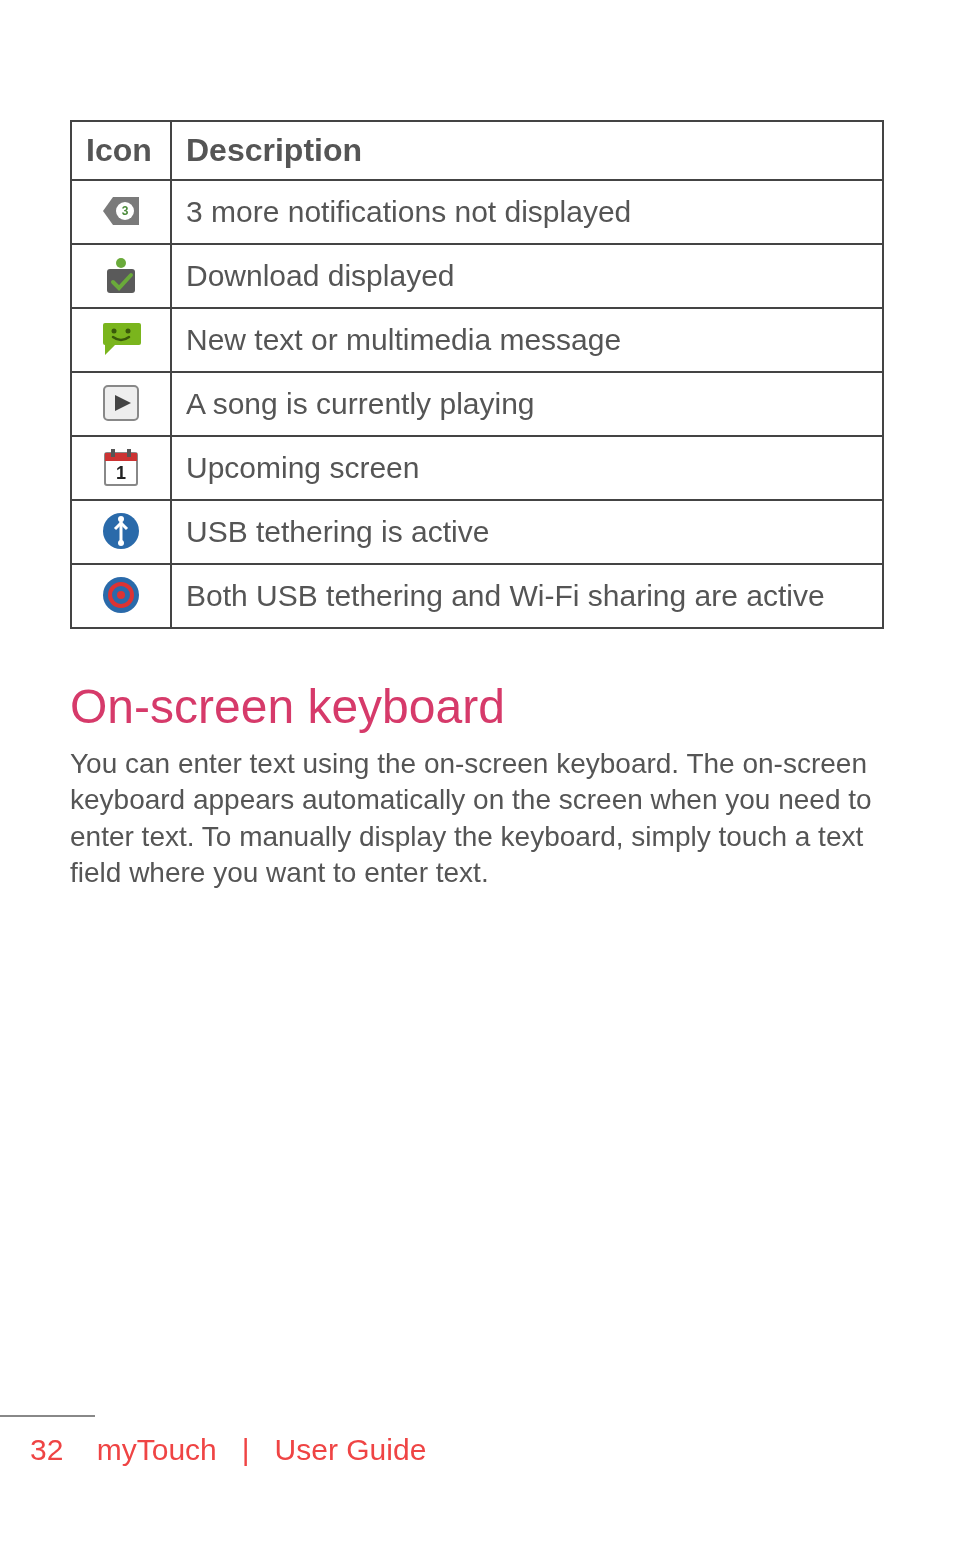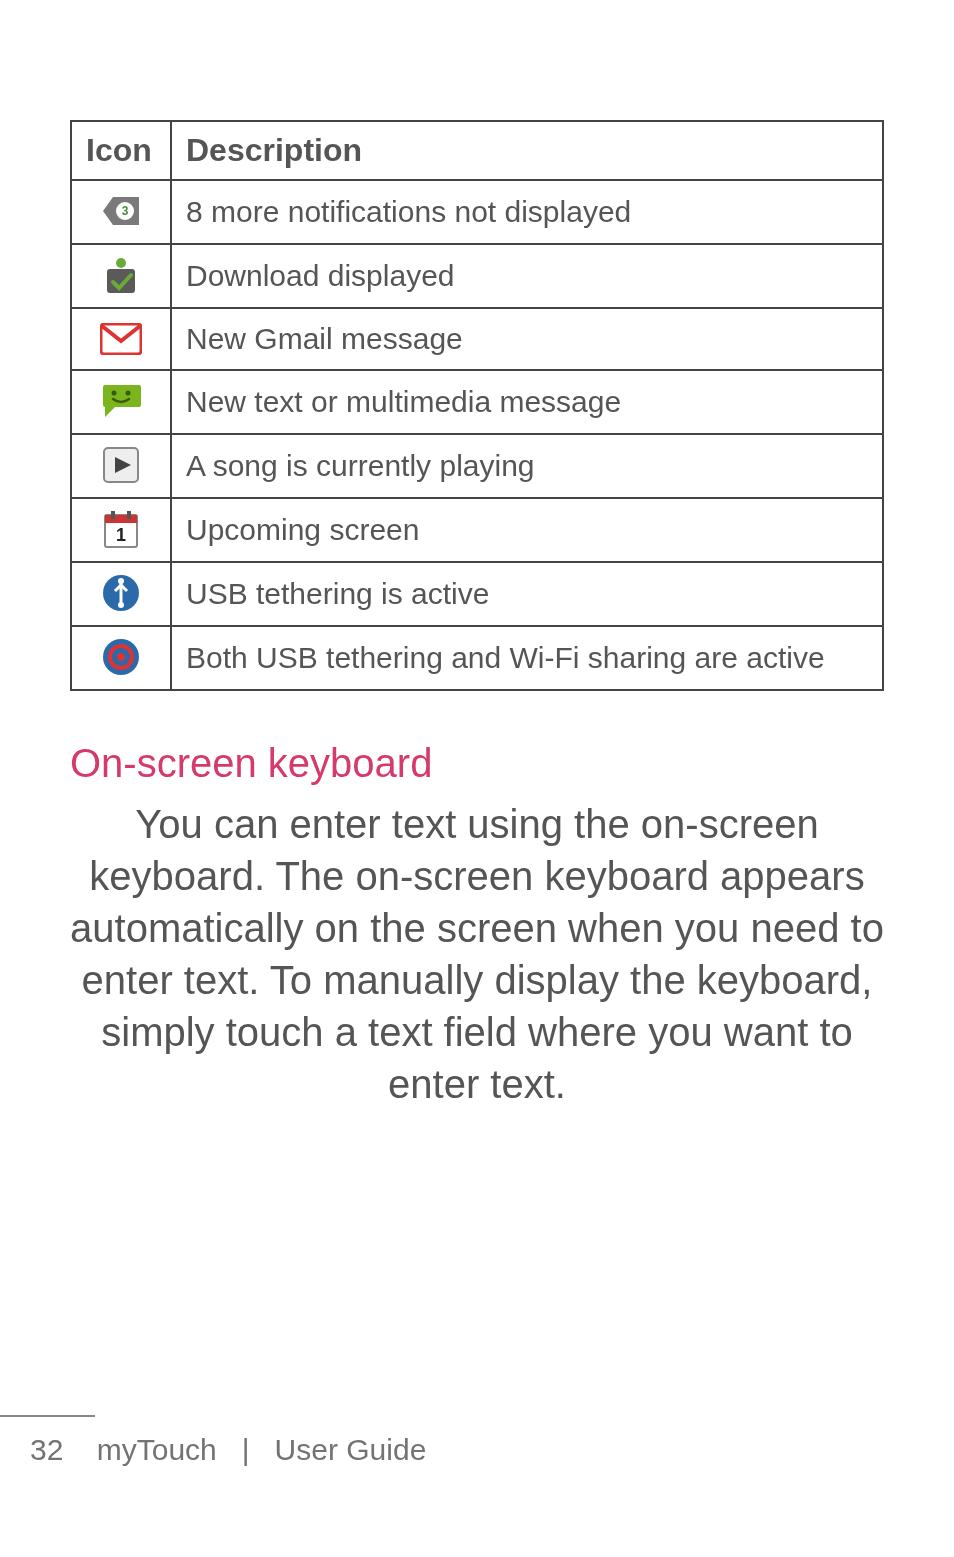--- a/index.html
+++ b/index.html
@@ -49,50 +49,49 @@
   }
   .icon-box {
     display: inline-flex;
     align-items: center;
     justify-content: center;
     width: 44px;
     height: 44px;
   }
   h2.section-title {
     color: #d63a6a;
-    font-size: 40px;
+    font-size: 48px;
     font-weight: 500;
     margin: 50px 0 12px 0;
   }
   p.body-text {
-    font-size: 40px;
+    font-size: 28px;
     font-weight: 300;
     color: #555;
     line-height: 1.3;
     margin: 0;
-    text-align: center;
   }
   .footer {
     position: absolute;
     bottom: 90px;
     left: 0;
     right: 0;
     padding: 0 70px 0 0;
   }
   .footer-line {
     border-top: 2px solid #888;
     width: 95px;
     position: absolute;
     top: -18px;
     left: 0;
   }
   .footer-text {
     font-size: 30px;
     font-weight: 300;
-    color: #737373;
+    color: #ef4444;
     padding-left: 30px;
   }
 </style>
 </head>
 <body>
 
 <div class="page">
   <table class="icon-table">
     <thead>
       <tr>
@@ -105,48 +104,37 @@
       <tr>
         <td class="icon-cell">
           <span class="icon-box">
             <svg width="40" height="40" viewBox="0 0 40 40">
               <path d="M2 20 L12 6 L38 6 L38 34 L12 34 Z" fill="#7a7a7a"></path>
               <circle cx="24" cy="20" r="9" fill="#fff"></circle>
               <text x="24" y="24" font-size="12" font-weight="bold" text-anchor="middle" fill="#4a8a3a">3</text>
             </svg>
           </span>
         </td>
-        <td class="desc-cell">8 more notifications not displayed</td>
+        <td class="desc-cell">3 more notifications not displayed</td>
       </tr>
 
 
       <tr>
         <td class="icon-cell">
           <span class="icon-box">
             <svg width="40" height="40" viewBox="0 0 40 40">
               <circle cx="20" cy="8" r="5" fill="#6aaa3a"></circle>
               <rect x="6" y="14" width="28" height="24" rx="3" fill="#5a5a5a"></rect>
               <path d="M12 27 L18 33 L30 20" stroke="#6aaa3a" stroke-width="4" fill="none" stroke-linecap="round"></path>
             </svg>
           </span>
         </td>
         <td class="desc-cell">Download displayed</td>
       </tr>
 
-      <tr>
-        <td class="icon-cell">
-          <span class="icon-box">
-            <svg width="42" height="32" viewBox="0 0 42 32">
-              <rect x="1" y="1" width="40" height="30" rx="3" fill="#fff" stroke="#d33" stroke-width="3"></rect>
-              <path d="M2 3 L21 18 L40 3" stroke="#d33" stroke-width="4" fill="none"></path>
-            </svg>
-          </span>
-        </td>
-        <td class="desc-cell">New Gmail message</td>
-      </tr>
 
 
       <tr>
         <td class="icon-cell">
           <span class="icon-box">
             <svg width="44" height="40" viewBox="0 0 44 40">
               <path d="M4 4 h36 a2 2 0 0 1 2 2 v18 a2 2 0 0 1 -2 2 h-24 l-10 10 v-10 a2 2 0 0 1 -2 -2 v-18 a2 2 0 0 1 2 -2 z" fill="#7ab51d"></path>
               <circle cx="15" cy="12" r="2.5" fill="#3a5a0a"></circle>
               <circle cx="29" cy="12" r="2.5" fill="#3a5a0a"></circle>
               <path d="M14 18 Q22 24 30 18" stroke="#3a5a0a" stroke-width="2.5" fill="none" stroke-linecap="round"></path>

